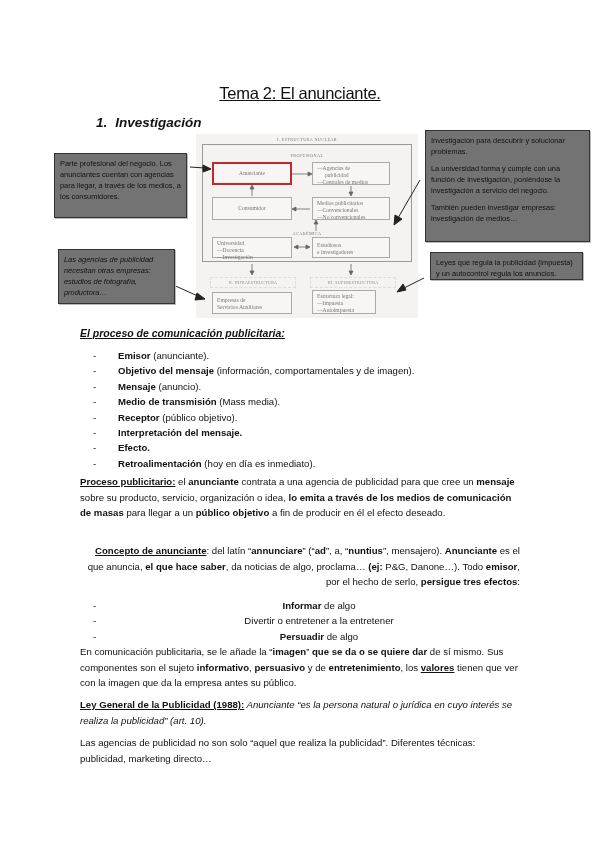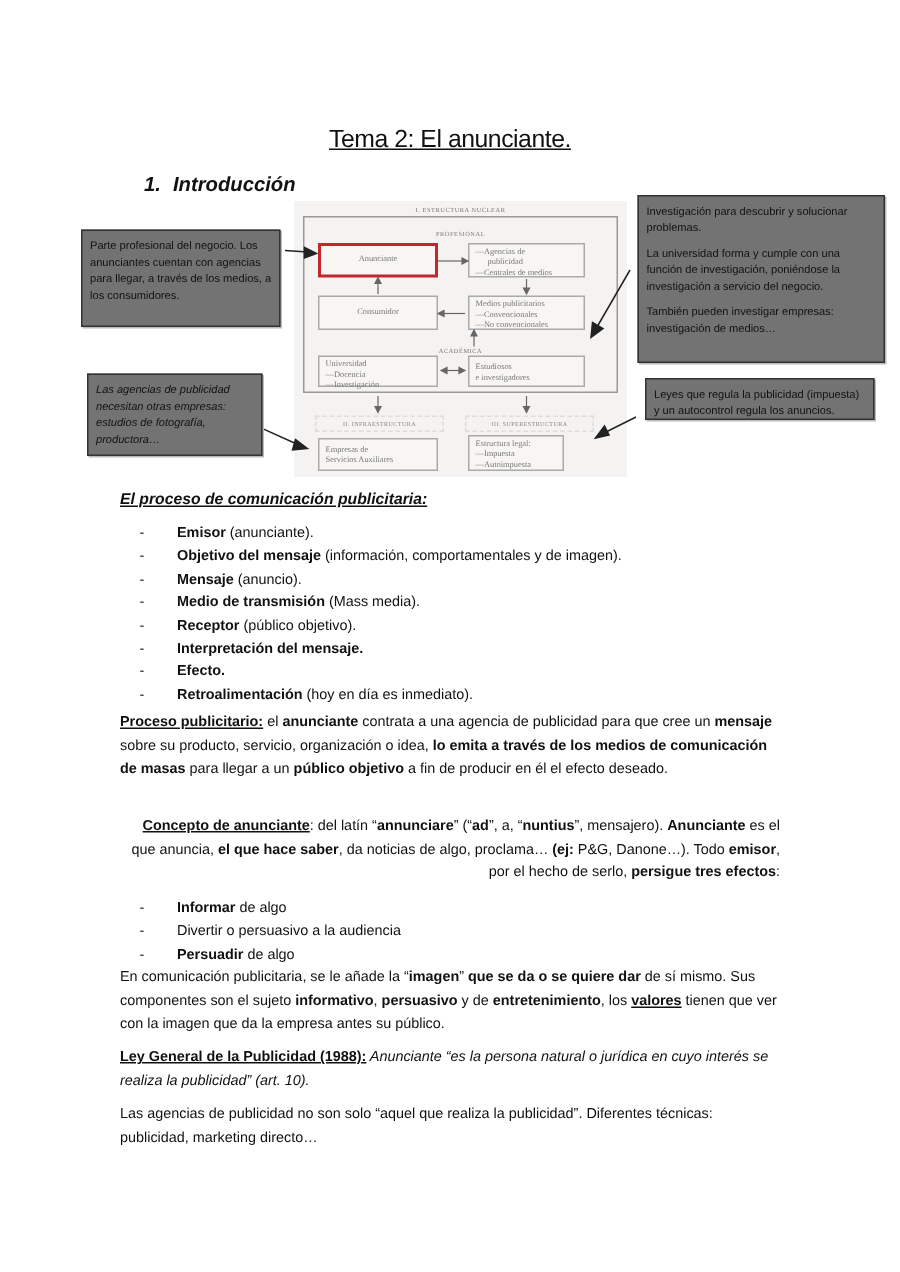--- a/index.html
+++ b/index.html
@@ -42,21 +42,21 @@
   b { font-weight: bold; }
   u { text-decoration: underline; }
   i { font-style: italic; }
   svg.arrows { position: absolute; left: 0; top: 0; pointer-events: none; }
 </style>
 </head>
 <body>
 
 <div class="abs title">Tema 2: El anunciante.</div>
 <div class="abs h1">
-  <span class="num">1.</span><span>Introducción</span>
+  <span class="num">1.</span><span>Investigación</span>
 </div>
 
 <div class="abs diagram">
   <div class="dlabel" style="left:0;width:222px;top:3px;">I. ESTRUCTURA NUCLEAR</div>
   <div class="dbox outer"></div>
   <div class="dlabel" style="left:0;width:222px;top:19px;">PROFESIONAL</div>
 
   <div class="dbox red center" style="left:16px;top:28px;width:80px;height:23px;">
     <span>Anunciante</span>
   </div>
@@ -165,24 +165,24 @@
 </div>
 
 <div class="abs body" style="top:474px;">
   <p><b><u>Proceso publicitario:</u></b><span> el </span><b>anunciante</b><span> contrata a una agencia de publicidad para que cree un </span><b>mensaje</b><span> sobre su producto, servicio, organización o idea, </span><b>lo emita a través de los medios de comunicación de masas</b><span> para llegar a un </span><b>público objetivo</b><span> a fin de producir en él el efecto deseado.</span></p>
 </div>
 
 <div class="abs body" style="top:543px;text-align:right;">
   <p><b><u>Concepto de anunciante</u></b><span>: del latín “</span><b>annunciare</b><span>” (“</span><b>ad</b><span>”, a, “</span><b>nuntius</b><span>”, mensajero). </span><b>Anunciante</b><span> es el que anuncia, </span><b>el que hace saber</b><span>, da noticias de algo, proclama… </span><b>(ej:</b><span> P&amp;G, Danone…). Todo </span><b>emisor</b><span>, por el hecho de serlo, </span><b>persigue tres efectos</b><span>:</span></p>
 </div>
 
-<div class="abs body" style="top:598px;">
+<div class="abs body" style="top:598px;text-align:center;">
   <ul class="dash">
     <li><b>Informar</b><span> de algo</span></li>
-    <li><b></b><span>Divertir o persuasivo a la audiencia</span></li>
+    <li><b></b><span>Divertir o entretener a la entretener</span></li>
     <li><b>Persuadir</b><span> de algo</span></li>
   </ul>
 </div>
 
 <div class="abs body" style="top:644px;">
   <p><span>En comunicación publicitaria, se le añade la “</span><b>imagen</b><span>” </span><b>que se da o se quiere dar</b><span> de sí mismo. Sus componentes son el sujeto </span><b>informativo</b><span>, </span><b>persuasivo</b><span> y de </span><b>entretenimiento</b><span>, los </span><b><u>valores</u></b><span> tienen que ver con la imagen que da la empresa antes su público.</span></p>
 </div>
 
 <div class="abs body" style="top:697px;">
   <p><b><u>Ley General de la Publicidad (1988):</u></b><i> Anunciante “es la persona natural o jurídica en cuyo interés se realiza la publicidad” (art. 10).</i></p>

